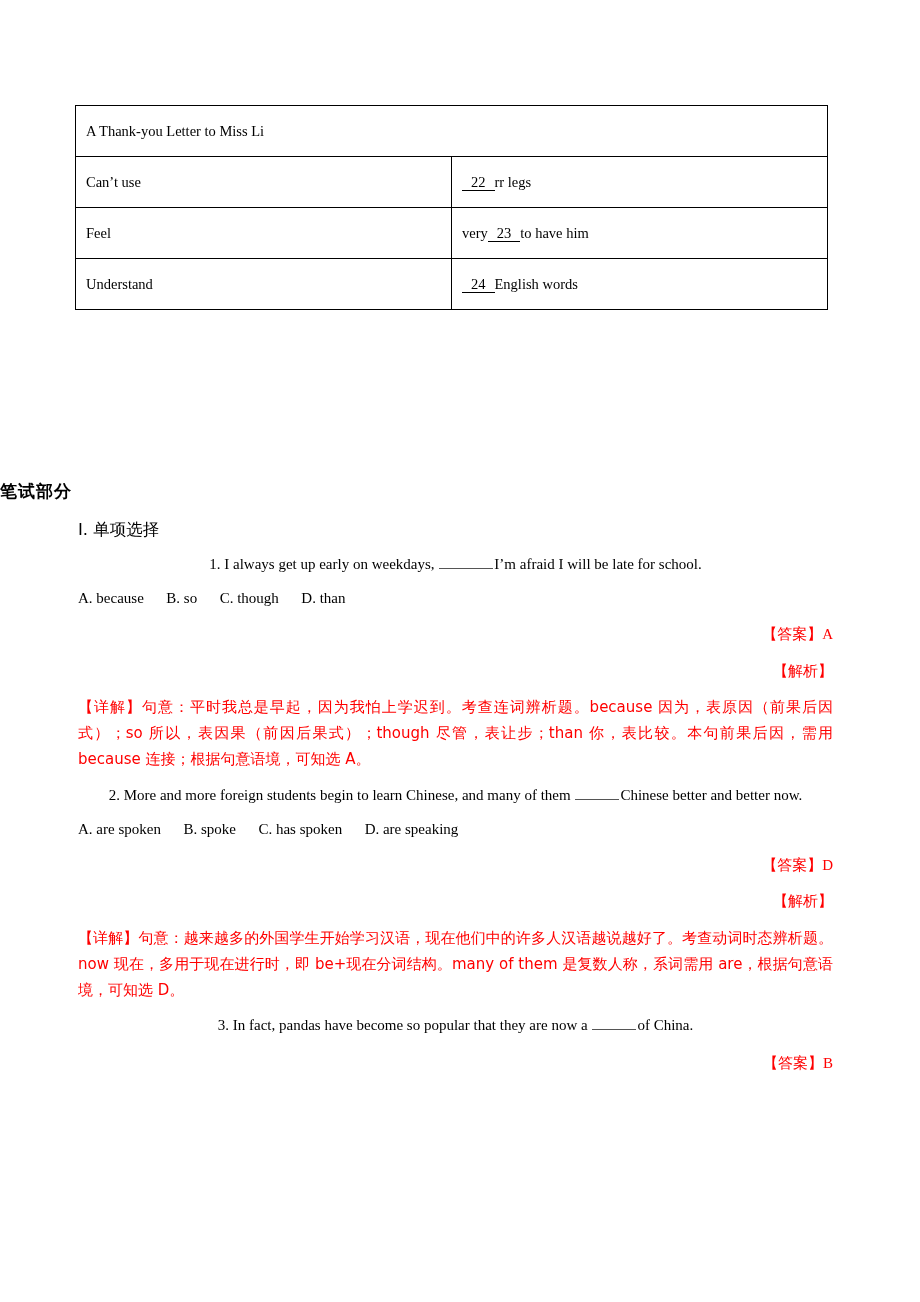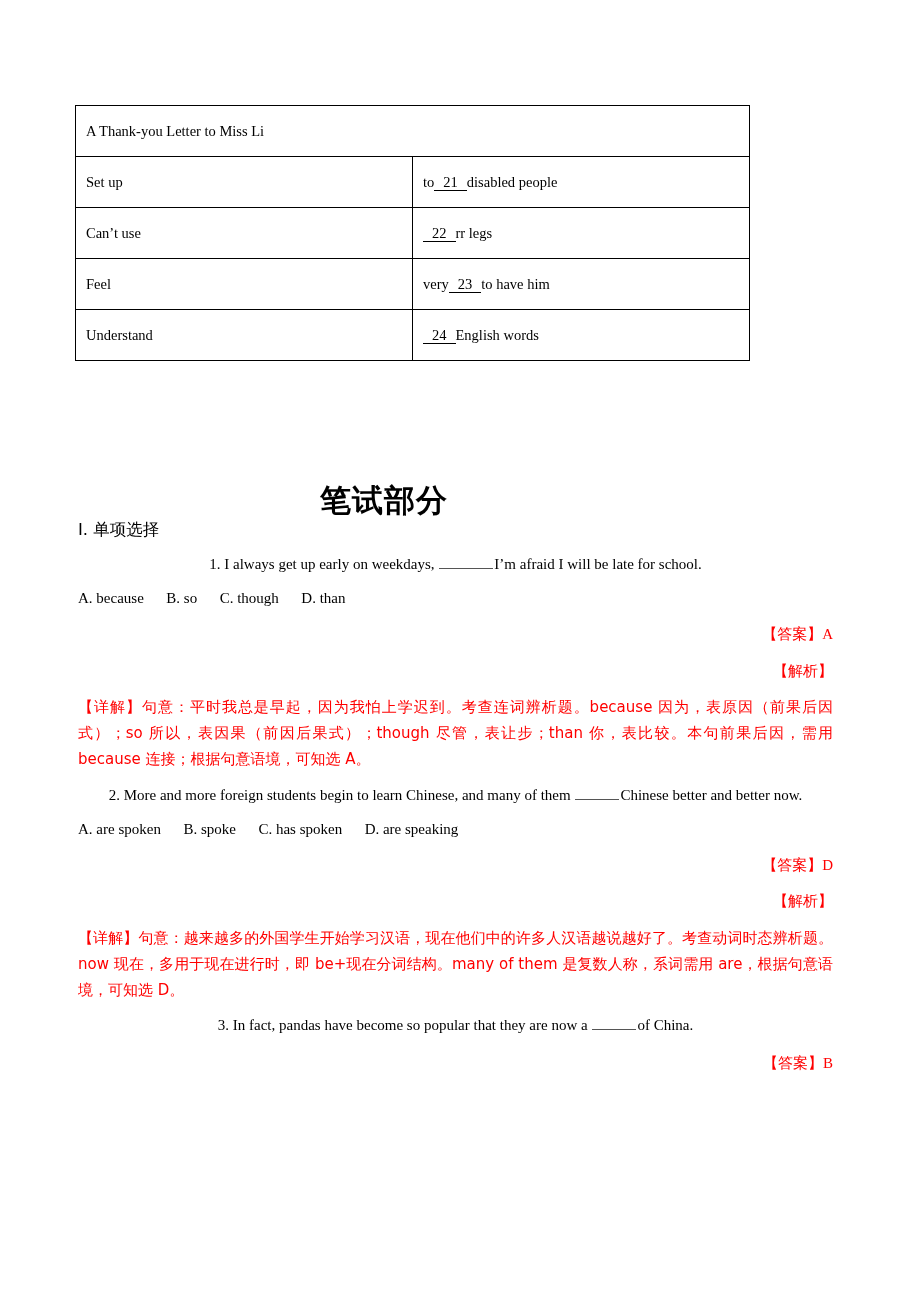--- a/index.html
+++ b/index.html
@@ -26,21 +26,21 @@
 
   
   .tbl-wrap {
     position: absolute;
     left: 75px;
     top: 105px;
     width: 753px;
   }
   table.form-table {
     border-collapse: collapse;
-    width: 675px;
+    width: 753px;
     table-layout: fixed;
   }
   table.form-table td {
     border: 1px solid #000000;
     padding: 11px 0 11px 10px;
     font-size: 14.5px;
     line-height: 1.3;
     vertical-align: middle;
     height: 28px;
   }
@@ -58,24 +58,24 @@
     text-align: center;
     line-height: 1.15;
   }
 
   
   .section-title {
     position: absolute;
     left: 0;
     top: 480px;
     width: 768px;
-    text-align: center;
+    text-align: left;
     font-family: "DejaVu Sans", "Liberation Sans", sans-serif;
     font-weight: bold;
-    font-size: 31px;
+    font-size: 17px;
     letter-spacing: 1px;
   }
 
   
   .content {
     position: absolute;
     left: 78px;
     top: 520px;
     width: 755px;
   }
@@ -129,24 +129,20 @@
 
 <div class="page">
 
   <div class="tbl-wrap">
     <table class="form-table">
       <tbody>
         <tr>
           <td class="title-cell" colspan="2">A Thank-you Letter to Miss Li</td>
         </tr>
 
-        <tr>
-          <td class="col-left">Set up</td>
-          <td class="col-right"><span>to</span><span class="blank-num">21</span><span>disabled people</span></td>
-        </tr>
 
         <tr>
           <td class="col-left">Can’t use</td>
           <td class="col-right"><span></span><span class="blank-num">22</span><span>rr legs</span></td>
         </tr>
 
         <tr>
           <td class="col-left">Feel</td>
           <td class="col-right"><span>very</span><span class="blank-num">23</span><span>to have him</span></td>
         </tr>

